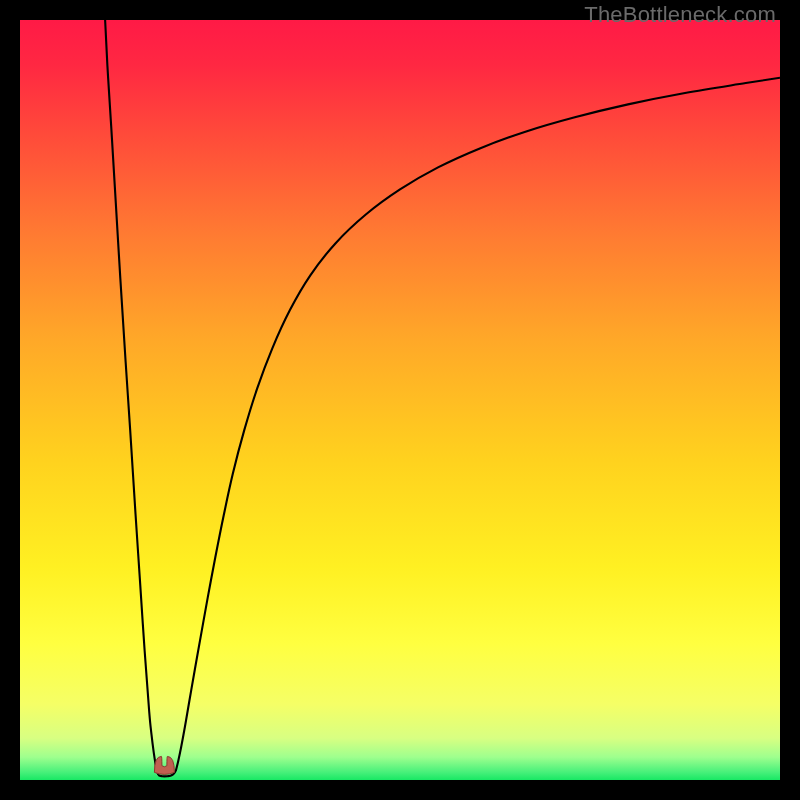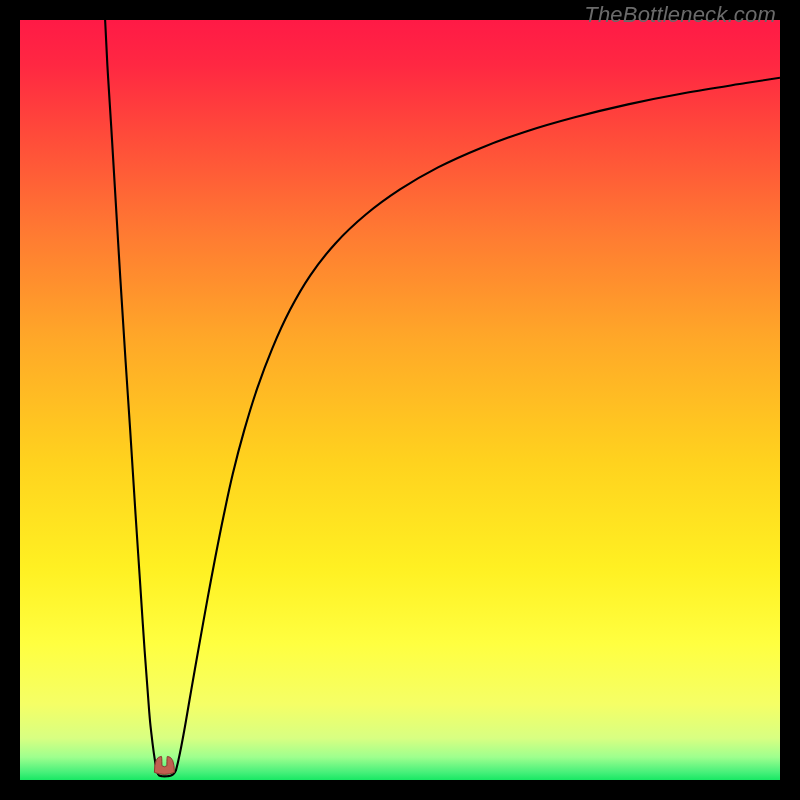--- a/index.html
+++ b/index.html
@@ -28,21 +28,20 @@
   }
   .watermark {
     position: absolute;
     top: 2px;
     right: 24px;
     color: #6a6a6a;
     font-size: 22px;
     font-weight: 500;
     letter-spacing: 0.2px;
     user-select: none;
-    font-style: italic;
   }
 </style>
 </head>
 <body>
 
 <div class="frame">
   <svg class="plot" viewBox="0 0 760 760" preserveAspectRatio="none">
     <defs>
       <linearGradient id="bg-grad" x1="0" y1="0" x2="0" y2="1">
           <stop offset="0.00%" stop-color="#ff1a46"></stop>

